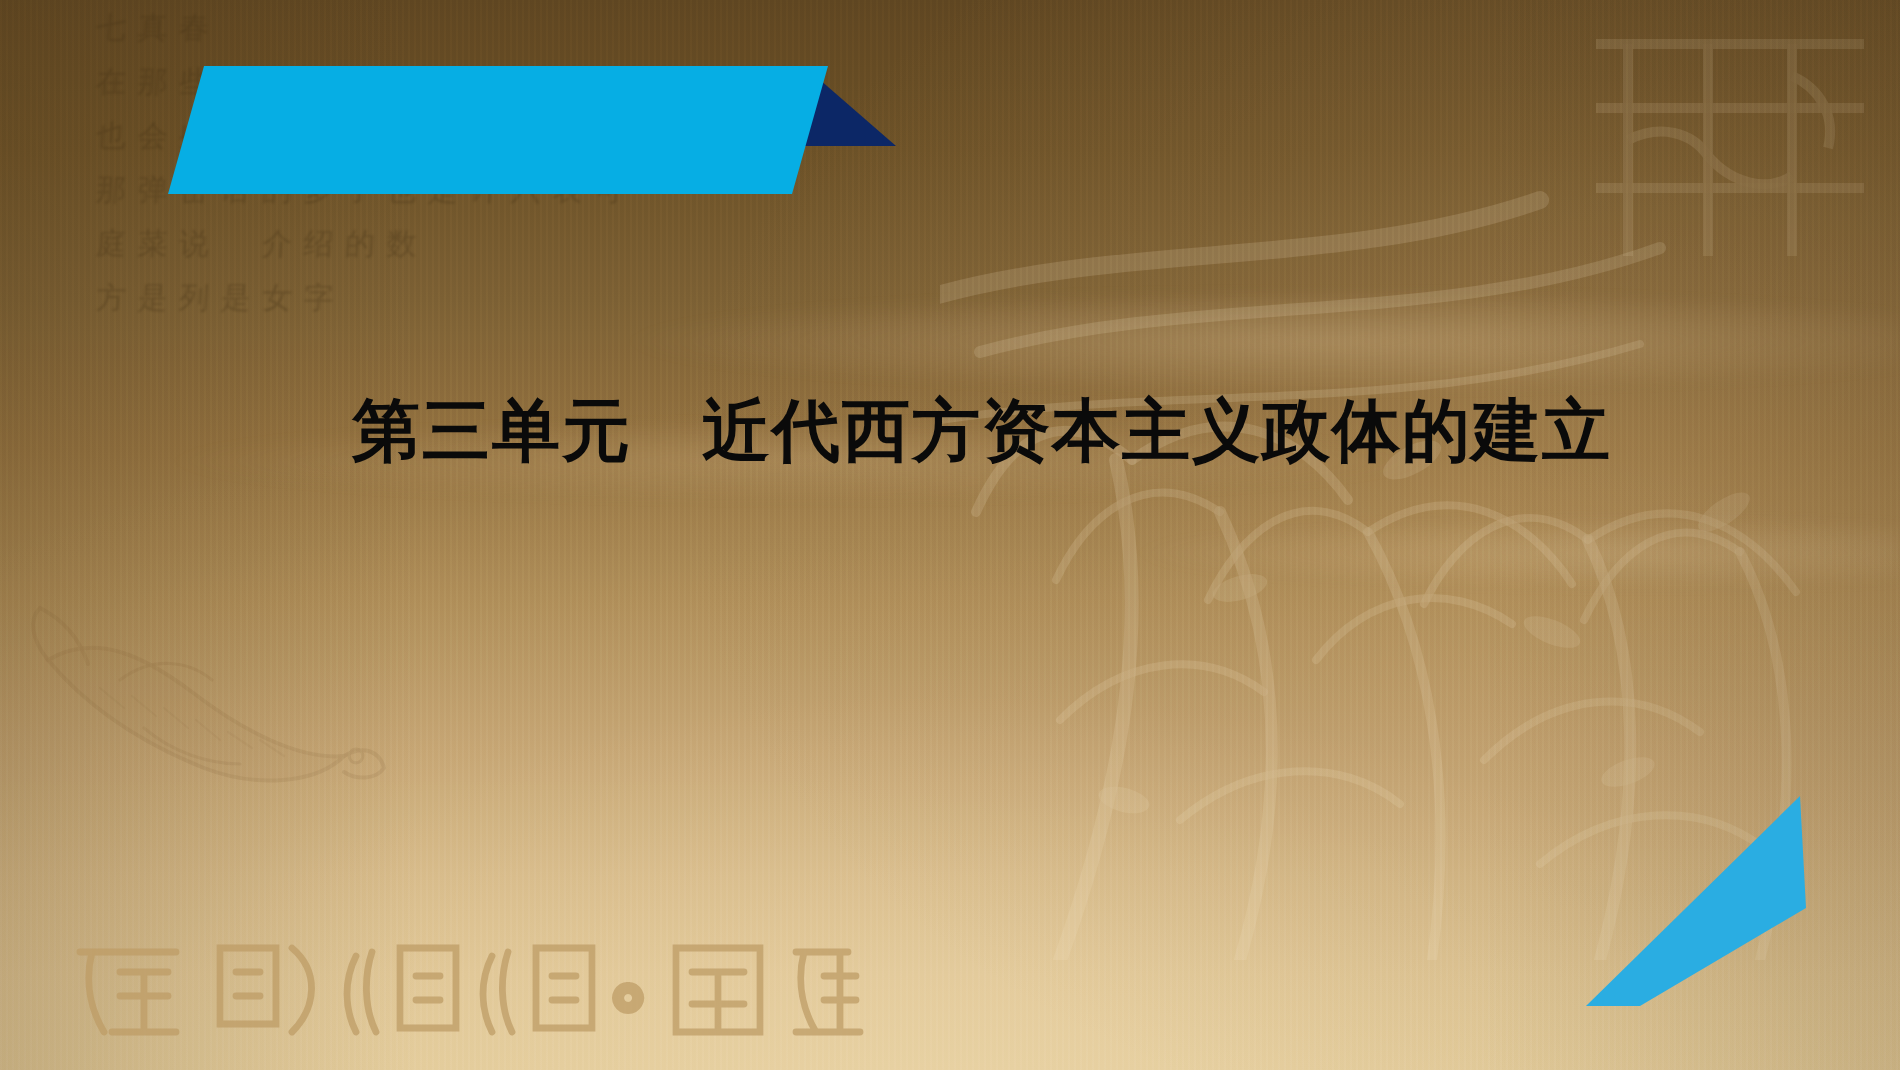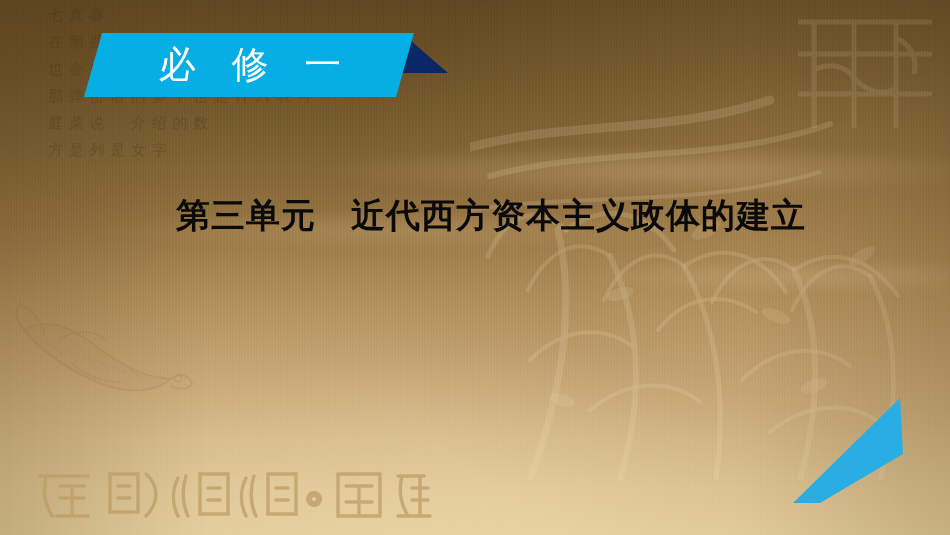--- a/index.html
+++ b/index.html
@@ -303,21 +303,20 @@
       </g>
     </svg>
   </div>
 
   <div class="banner-wrap">
     <svg viewBox="0 0 370 70" preserveAspectRatio="none" aria-hidden="true">
       <polygon points="318,2 364,42 292,42" fill="#0c2766"></polygon>
       <polygon points="18,2 330,2 312,66 0,66" fill="#06aee4"></polygon>
     </svg>
   </div>
-  <div class="banner-label">必 修 一</div>
 
   <div class="unit-title">第三单元　近代西方资本主义政体的建立</div>
 
 
   <div class="flash-wrap">
     <svg viewBox="0 0 125 110" preserveAspectRatio="none" aria-hidden="true">
       <polygon points="110,0 113,56 30,105 3,105" fill="#2aade2"></polygon>
     </svg>
   </div>
 

